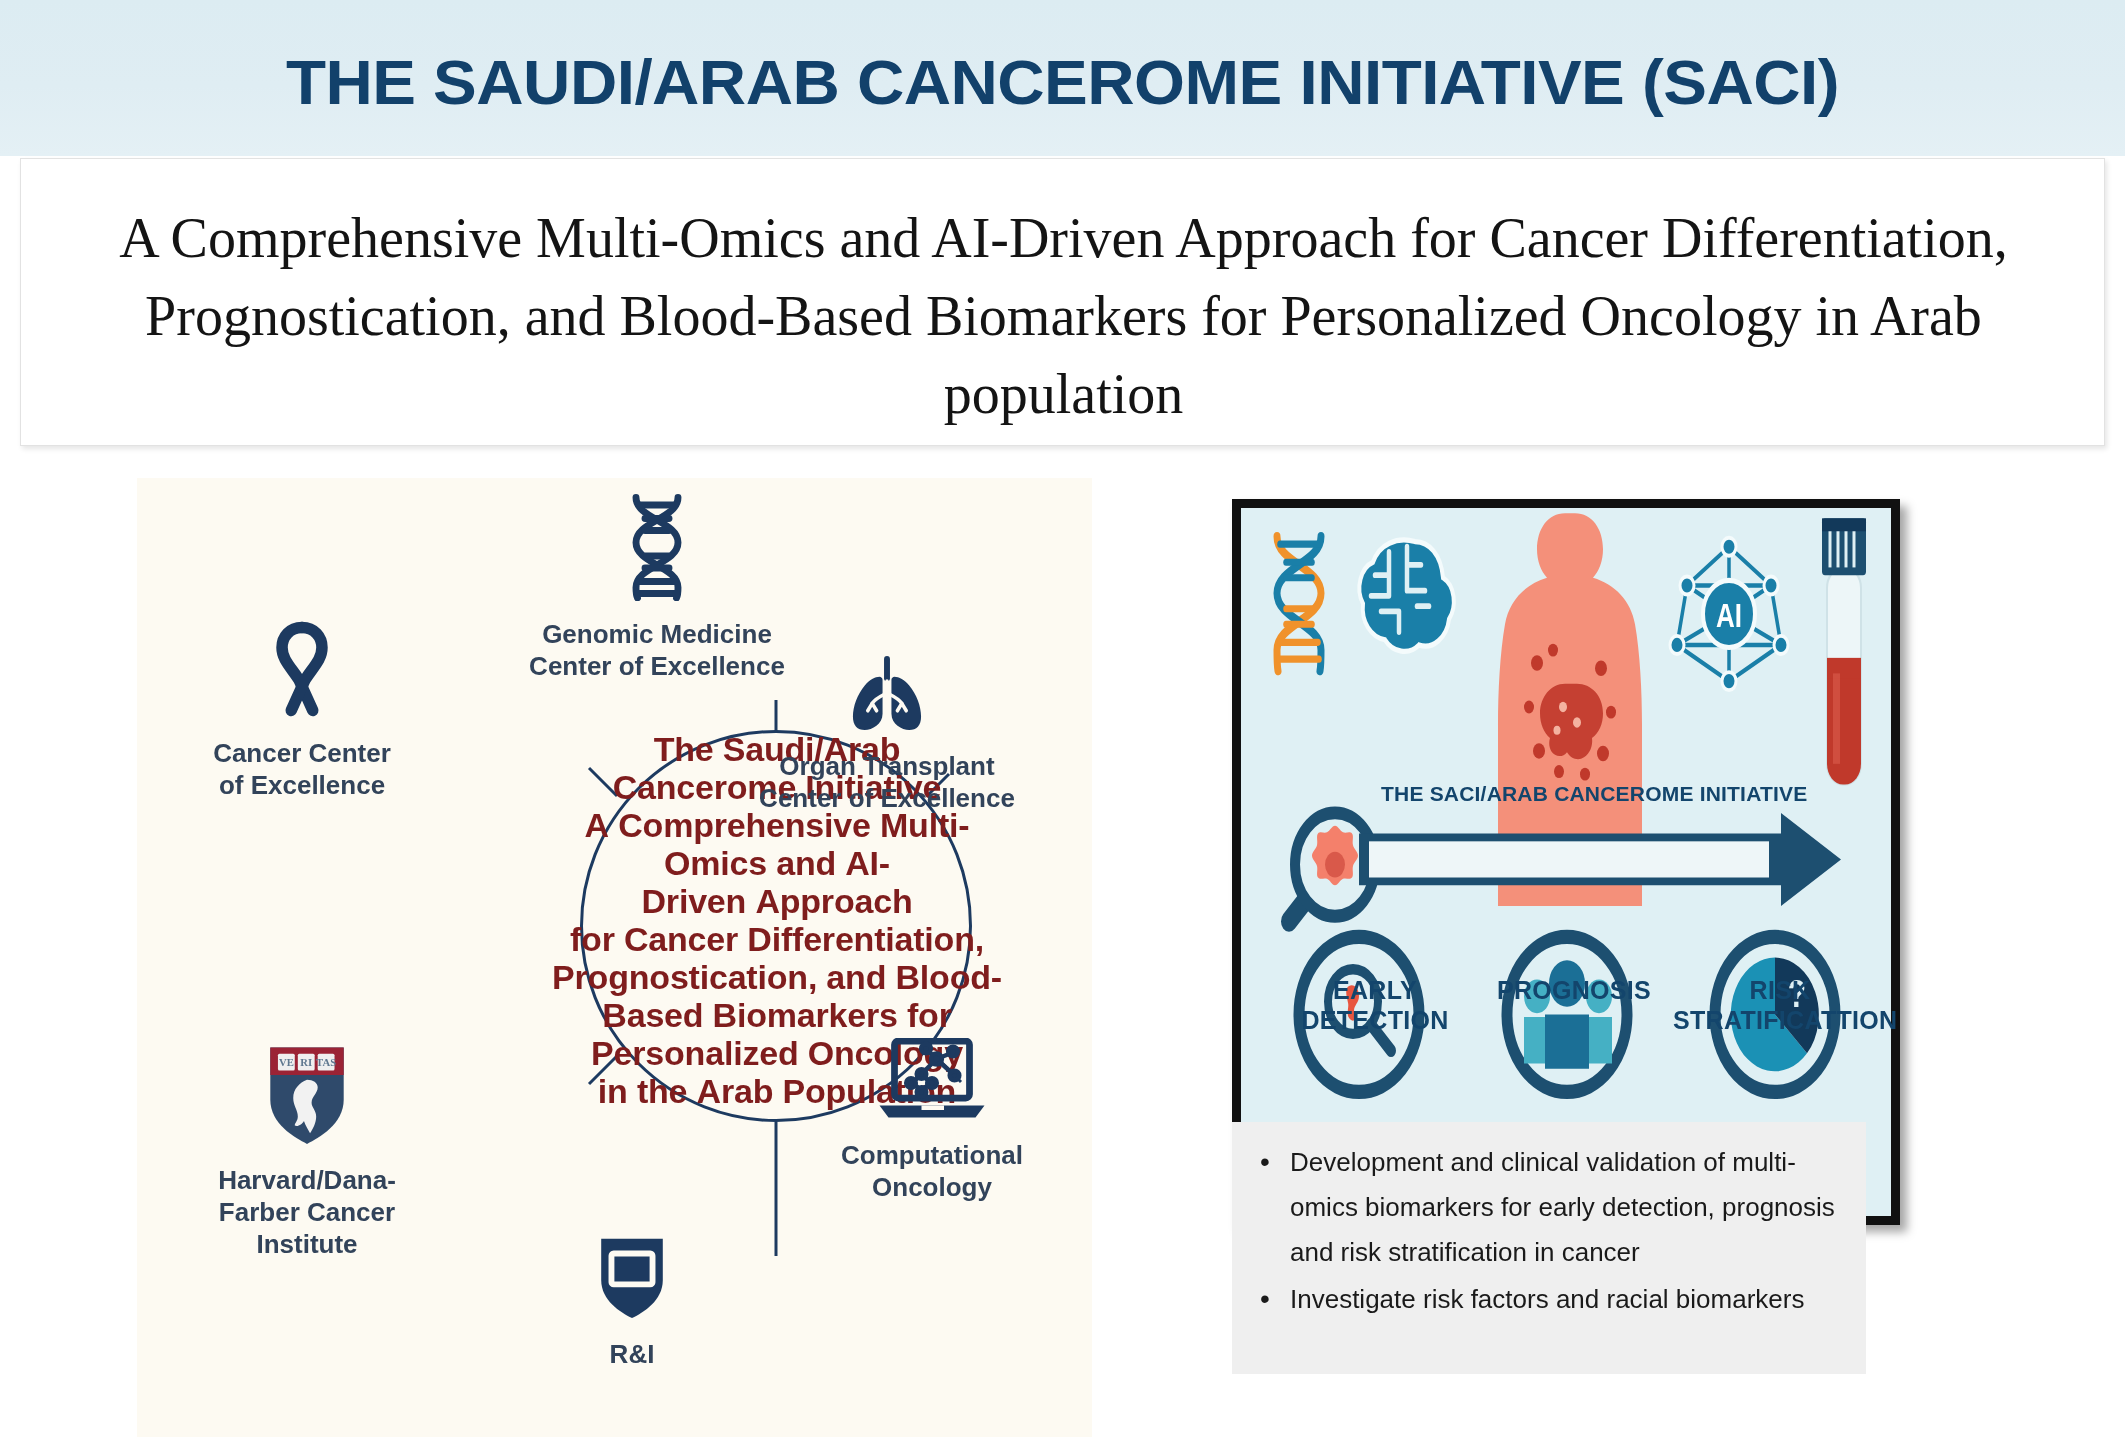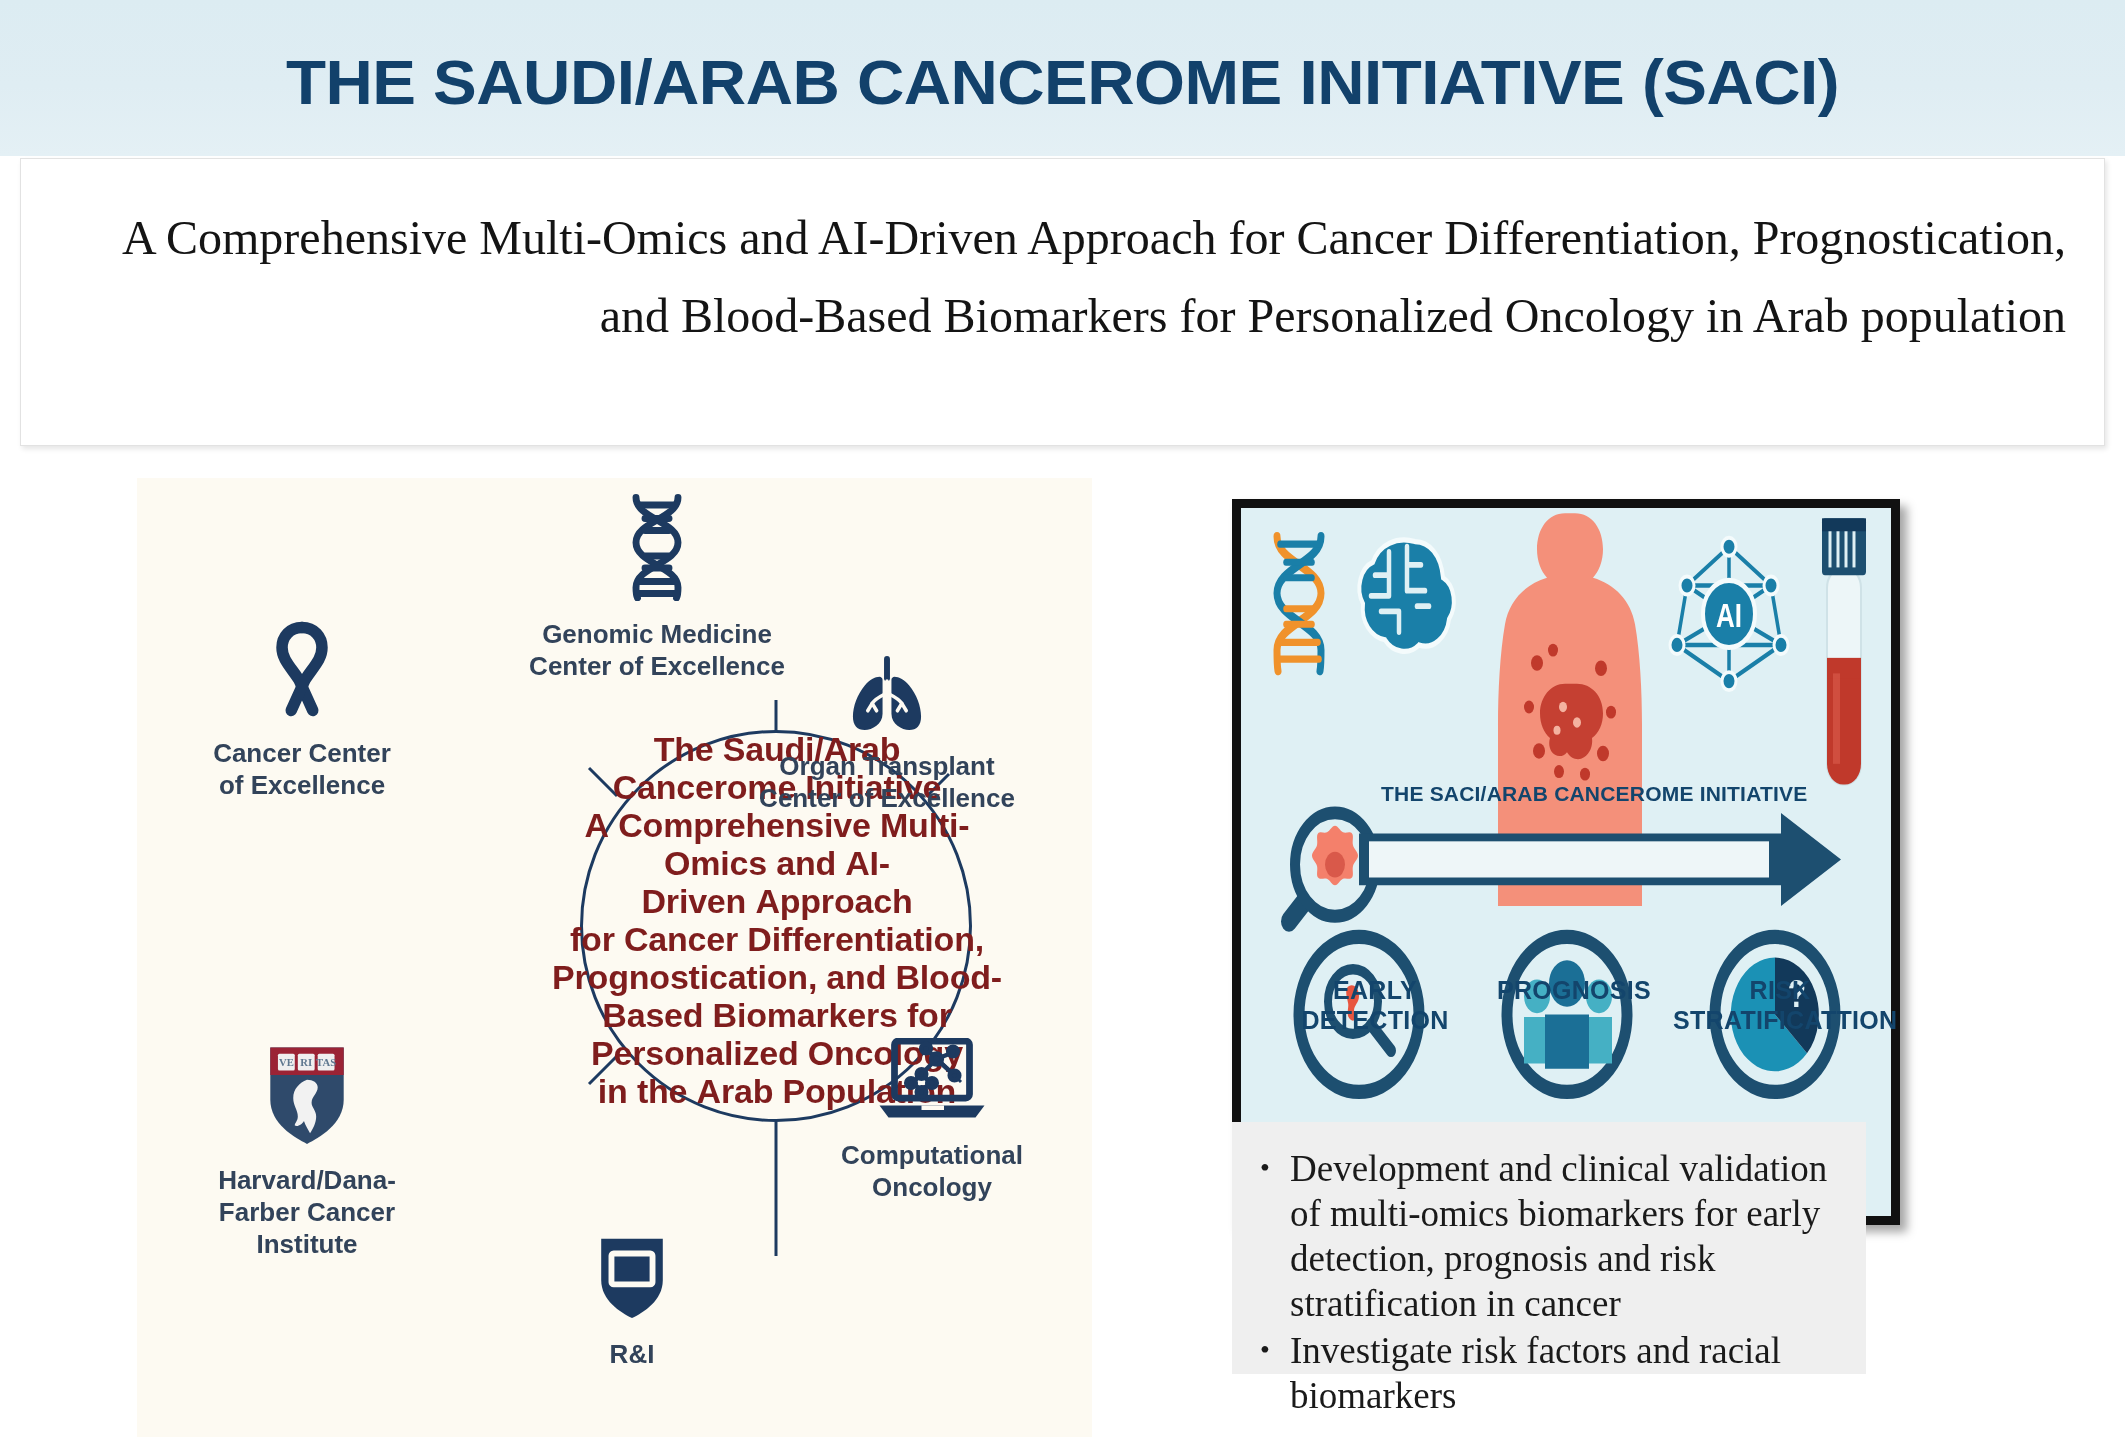--- a/index.html
+++ b/index.html
@@ -28,23 +28,23 @@
   
   .subtitle-card{
     position:absolute;left:20px;top:158px;width:2085px;height:288px;
     background:#ffffff;
     border:1px solid #e2e2e2;
     box-shadow:2px 3px 5px rgba(0,0,0,0.10);
     box-sizing:border-box;
   }
   .subtitle-text{
     position:absolute;left:40px;top:40px;width:2005px;
-    text-align:right;
+    text-align:center;
     font-family:"Liberation Serif", serif;
-    font-size:48px;
+    font-size:56px;
     line-height:78px;
     color:#141414;
   }
   
   .left-panel{
     position:absolute;left:137px;top:478px;width:955px;height:959px;
     background:#fdfaf2;
   }
   .circle-core{
     position:absolute;left:443px;top:252px;width:392px;height:392px;
@@ -106,23 +106,23 @@
     font-weight:bold;font-size:21px;letter-spacing:0.2px;
     color:#13456c;white-space:nowrap;
   }
   
   .bullet-box{
     position:absolute;left:1232px;top:1122px;width:634px;height:252px;
     background:#efefef;
     box-sizing:border-box;
   }
   .bullet-list{
-    margin:0;padding:24px 22px 0 58px;
-    font-family:Liberation Serif, serif;
-    font-size:37px;line-height:45px;color:#1a1a1a;
+    margin:0;padding:18px 22px 0 58px;
+    font-family:Liberation Sans, sans-serif;
+    font-size:26px;line-height:45px;color:#1a1a1a;
     list-style:none;
   }
   .bullet-list li{position:relative;margin-bottom:2px;}
   .bullet-list li:before{
     content:"•";position:absolute;left:-30px;top:-1px;font-size:28px;color:#1a1a1a;
   }
 </style>
 </head>
 <body>
 

